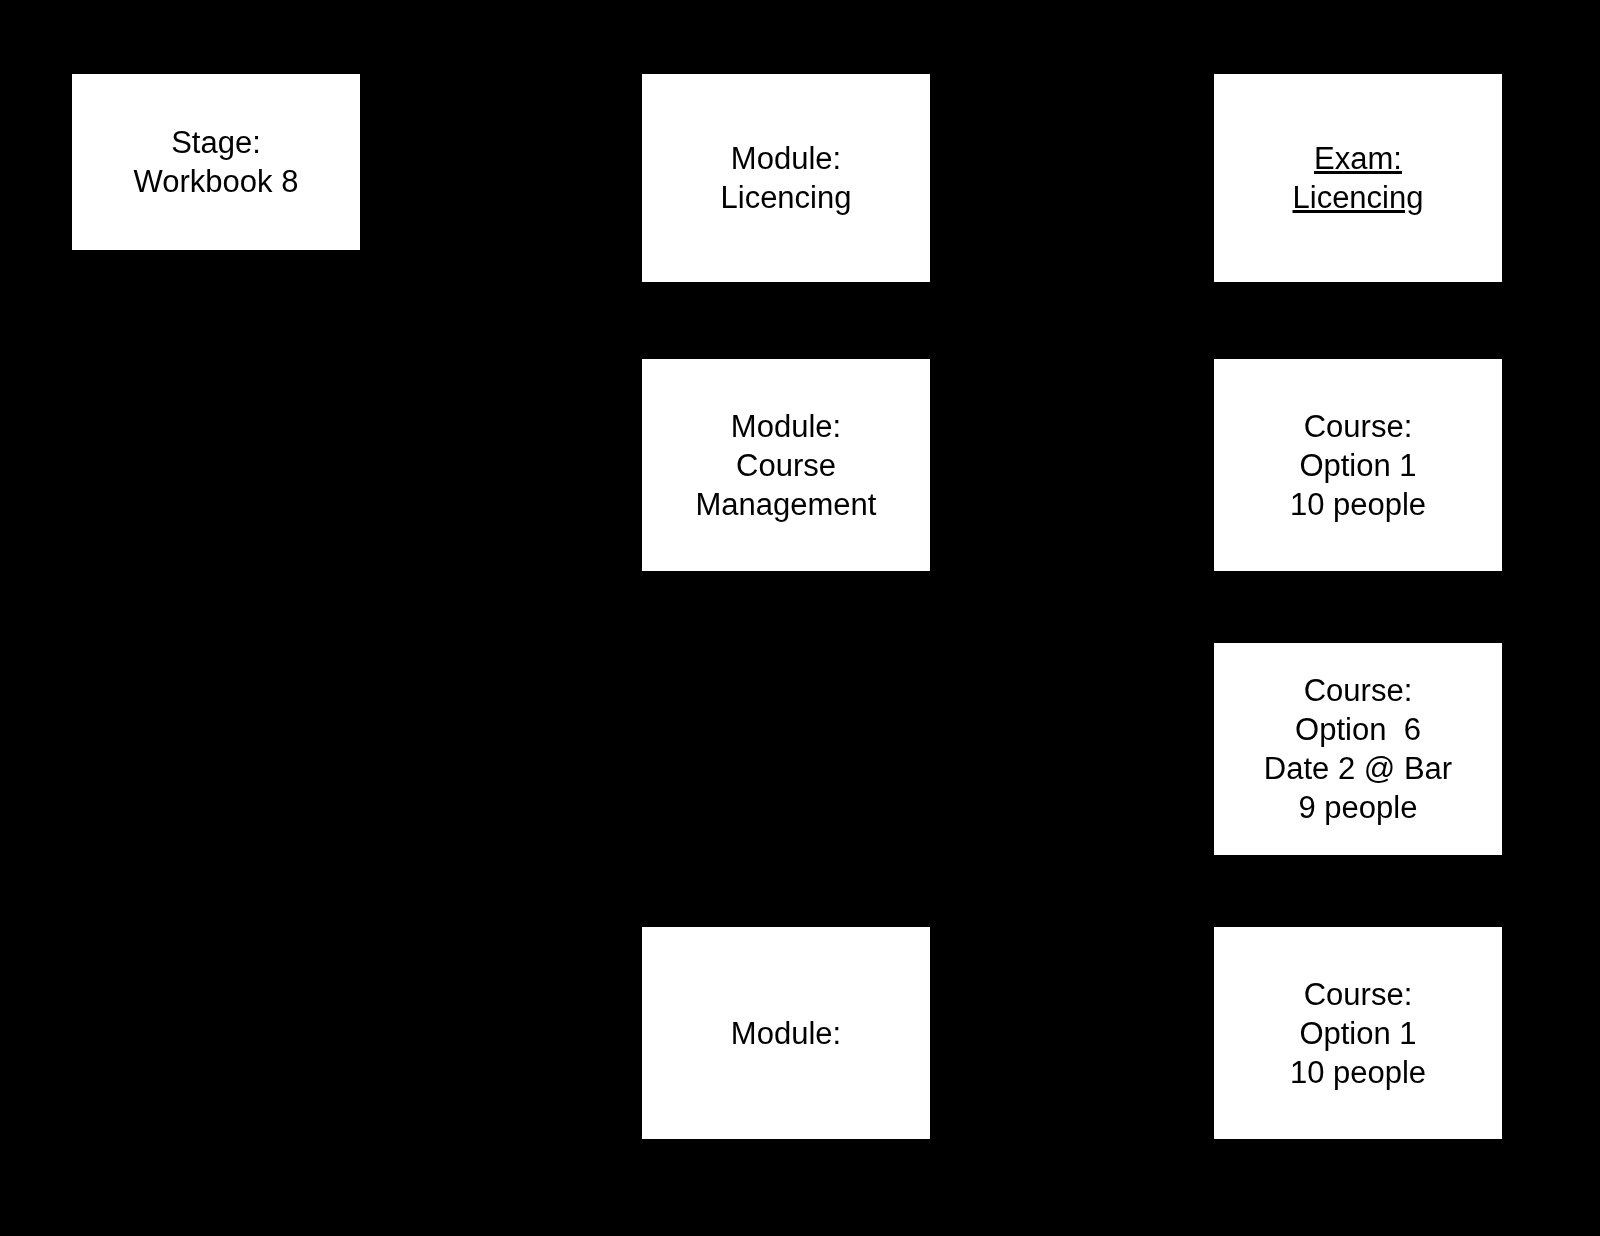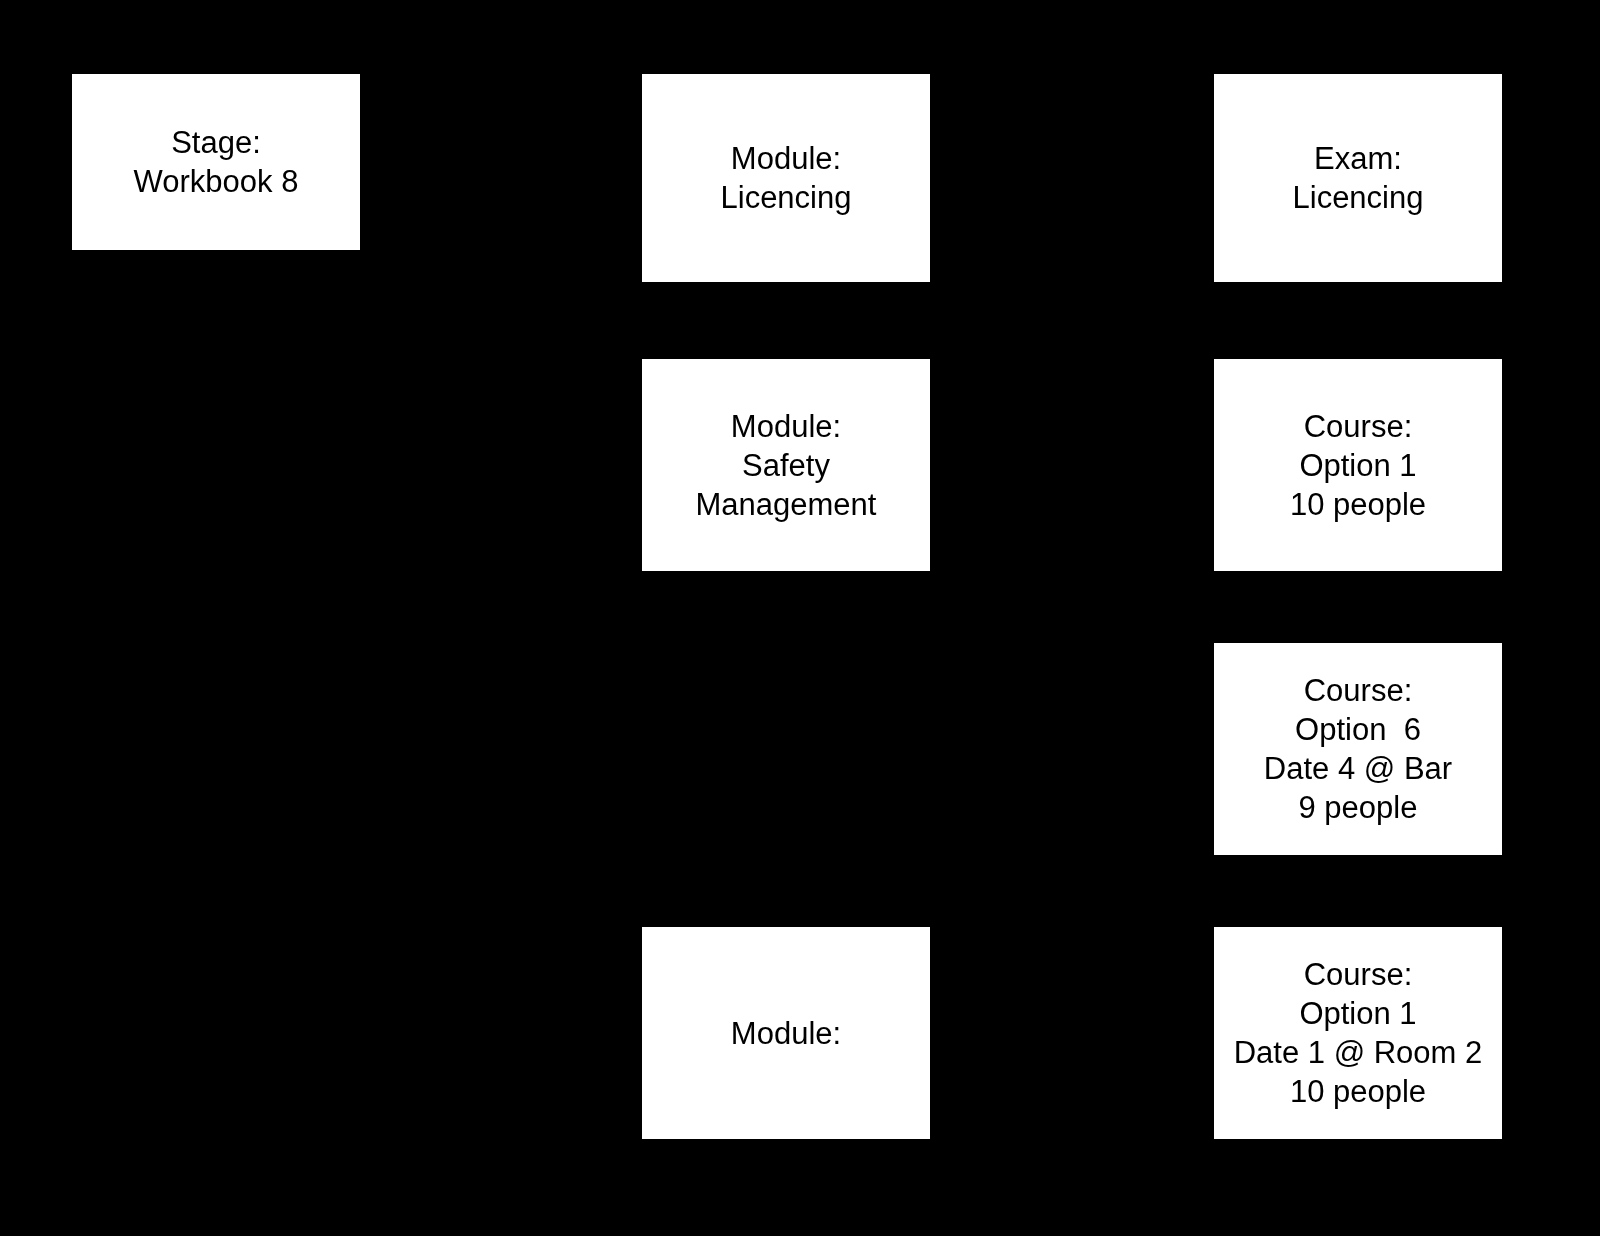--- a/index.html
+++ b/index.html
@@ -44,19 +44,19 @@
     display: block;
     white-space: pre;
   }
 </style>
 </head>
 <body>
 
 <div id="canvas">
     <div class="node" style="left: 72px; top: 74px; width: 288px; height: 176px; background: rgb(255, 255, 255); color: rgb(0, 0, 0);"><span class="line">Stage:</span><span class="line">Workbook 8</span></div>
     <div class="node" style="left: 642px; top: 74px; width: 288px; height: 208px; background: rgb(255, 255, 255); color: rgb(0, 0, 0);"><span class="line">Module:</span><span class="line">Licencing</span></div>
-    <div class="node" style="left: 1214px; top: 74px; width: 288px; height: 208px; background: rgb(255, 255, 255); color: rgb(0, 0, 0);"><span class="line">Exam:</span><span class="line">Licencing</span></div>
-    <div class="node" style="left: 642px; top: 359px; width: 288px; height: 212px; background: rgb(255, 255, 255); color: rgb(0, 0, 0);"><span class="line">Module:</span><span class="line">Safety</span><span class="line">Management</span></div>
+    <div class="node" style="left: 1214px; top: 74px; width: 288px; height: 208px; background: rgb(255, 255, 255); color: rgb(0, 0, 0); text-decoration: underline;"><span class="line">Exam:</span><span class="line">Licencing</span></div>
+    <div class="node" style="left: 642px; top: 359px; width: 288px; height: 212px; background: rgb(255, 255, 255); color: rgb(0, 0, 0);"><span class="line">Module:</span><span class="line">Course</span><span class="line">Management</span></div>
     <div class="node" style="left: 1214px; top: 359px; width: 288px; height: 212px; background: rgb(255, 255, 255); color: rgb(0, 0, 0);"><span class="line">Course:</span><span class="line">Option 1</span><span class="line">10 people</span></div>
-    <div class="node" style="left: 1214px; top: 643px; width: 288px; height: 212px; background: rgb(255, 255, 255); color: rgb(0, 0, 0);"><span class="line">Course:</span><span class="line">Option  6</span><span class="line">Date 4 @ Bar</span><span class="line">9 people</span></div>
+    <div class="node" style="left: 1214px; top: 643px; width: 288px; height: 212px; background: rgb(255, 255, 255); color: rgb(0, 0, 0);"><span class="line">Course:</span><span class="line">Option  6</span><span class="line">Date 2 @ Bar</span><span class="line">9 people</span></div>
     <div class="node" style="left: 642px; top: 927px; width: 288px; height: 212px; background: rgb(255, 255, 255); color: rgb(0, 0, 0);"><span class="line">Module:</span></div>
-    <div class="node" style="left: 1214px; top: 927px; width: 288px; height: 212px; background: rgb(255, 255, 255); color: rgb(0, 0, 0);"><span class="line">Course:</span><span class="line">Option 1</span><span class="line">Date 1 @ Room 2</span><span class="line">10 people</span></div>
+    <div class="node" style="left: 1214px; top: 927px; width: 288px; height: 212px; background: rgb(255, 255, 255); color: rgb(0, 0, 0);"><span class="line">Course:</span><span class="line">Option 1</span><span class="line">10 people</span></div>
   </div>
 
 </body></html>

